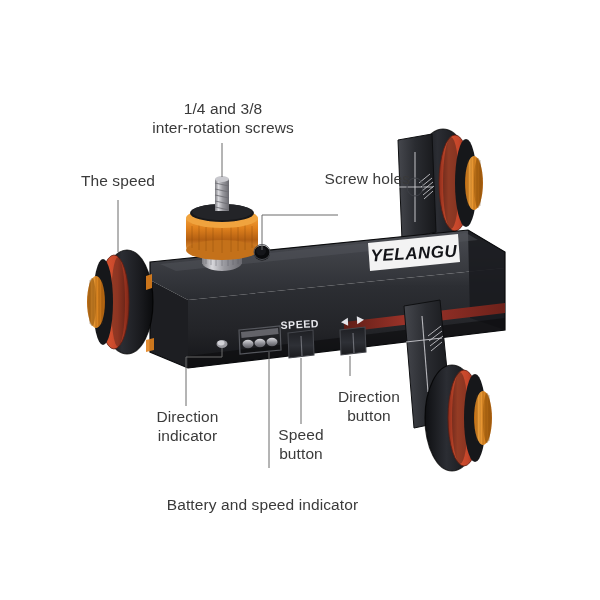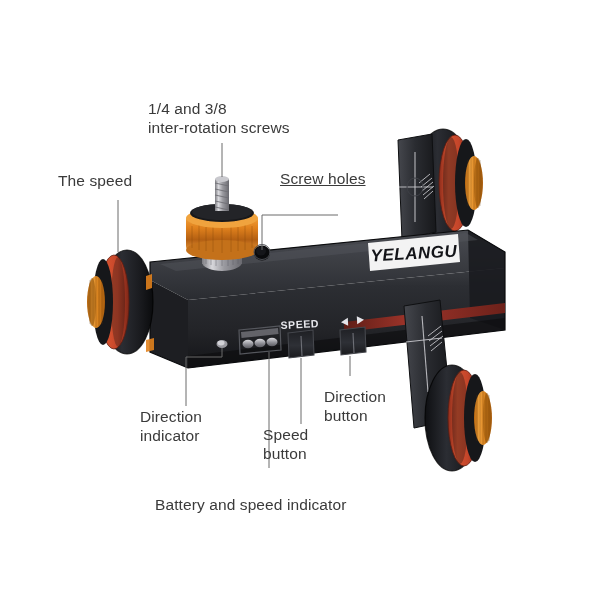--- a/index.html
+++ b/index.html
@@ -22,22 +22,22 @@
   
   .label {
     position: absolute;
     color: #3a3a3a;
     font-size: 15.5px;
     line-height: 1.22;
     letter-spacing: 0.1px;
     white-space: pre-line;
     font-family: "Liberation Sans", sans-serif;
   }
-  .label.center { text-align: left; }
-  .label.left   { text-align: left; text-decoration: underline; }
+  .label.center { text-align: center; }
+  .label.left   { text-align: right; }
 
   
   #product {
     position: absolute;
     left: 0; top: 0;
     width: 600px; height: 600px;
     pointer-events: none;
   }
 </style>
 </head>

